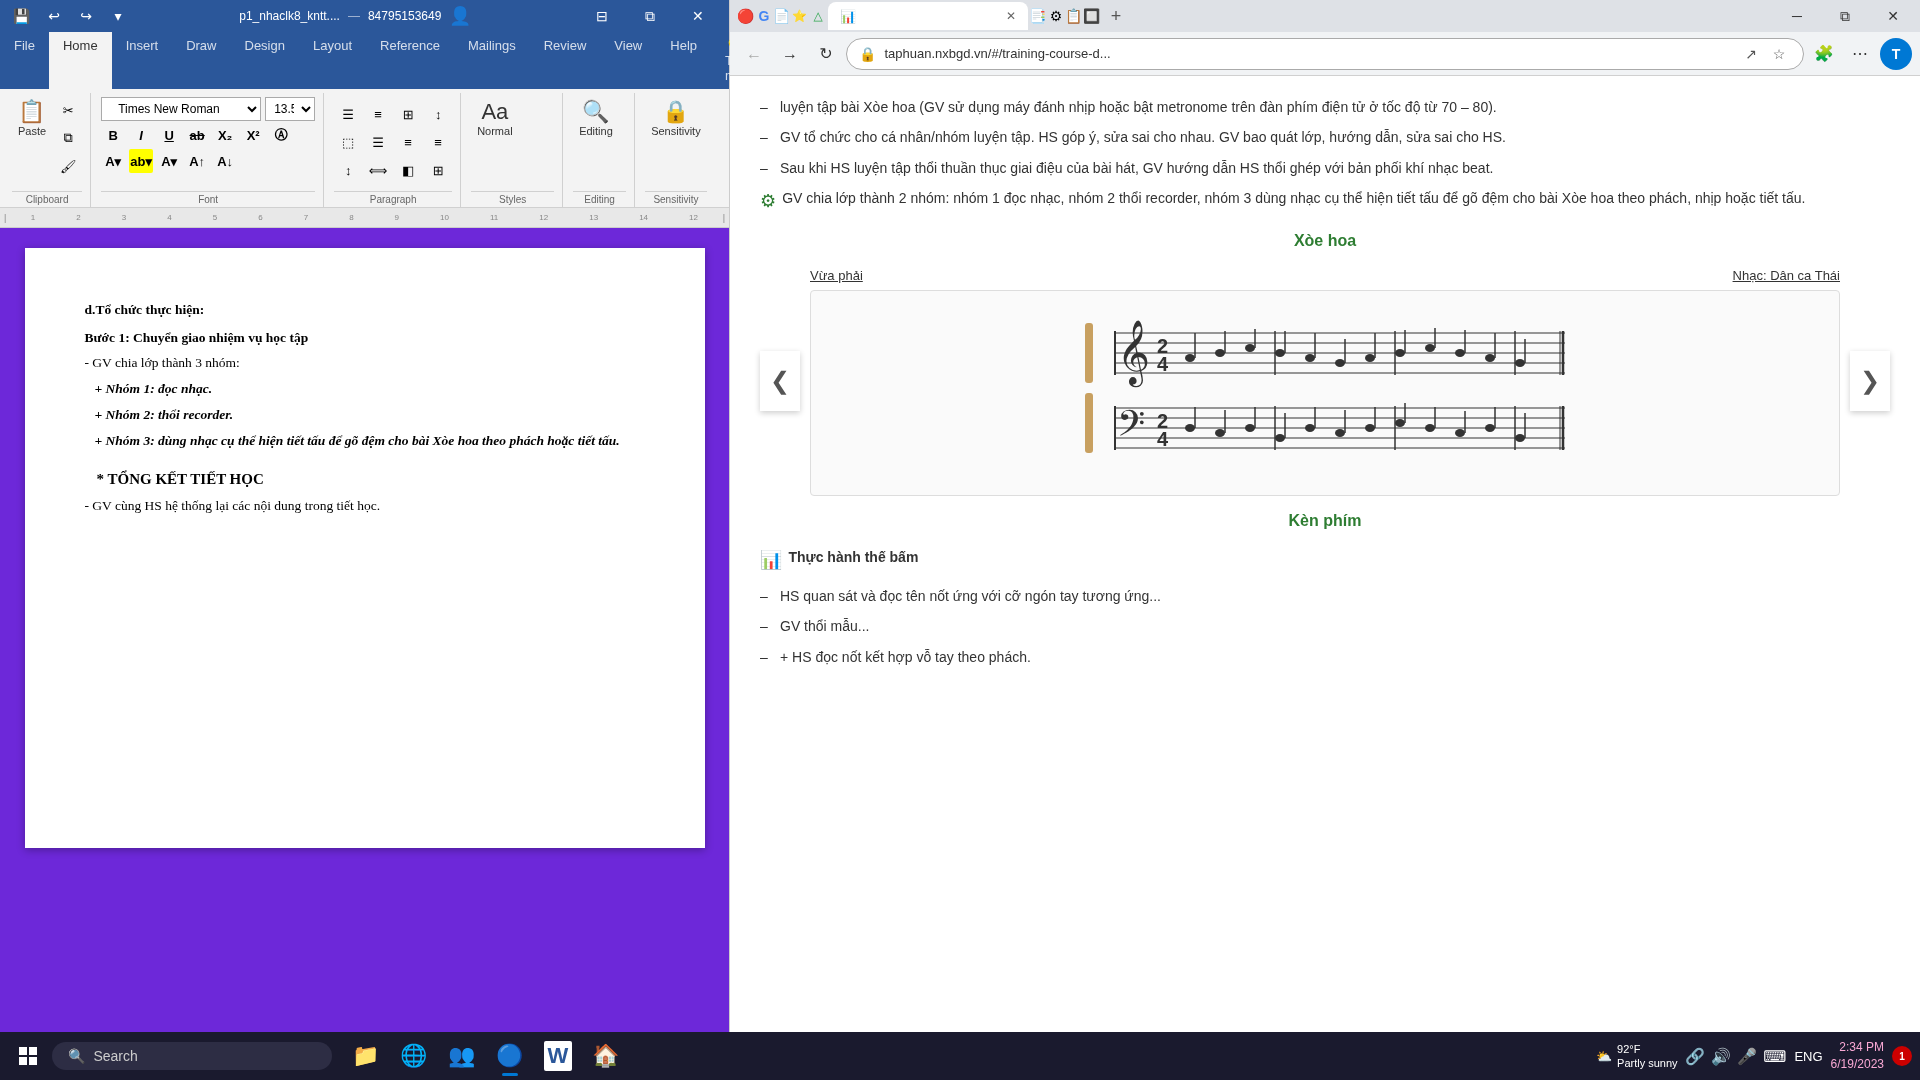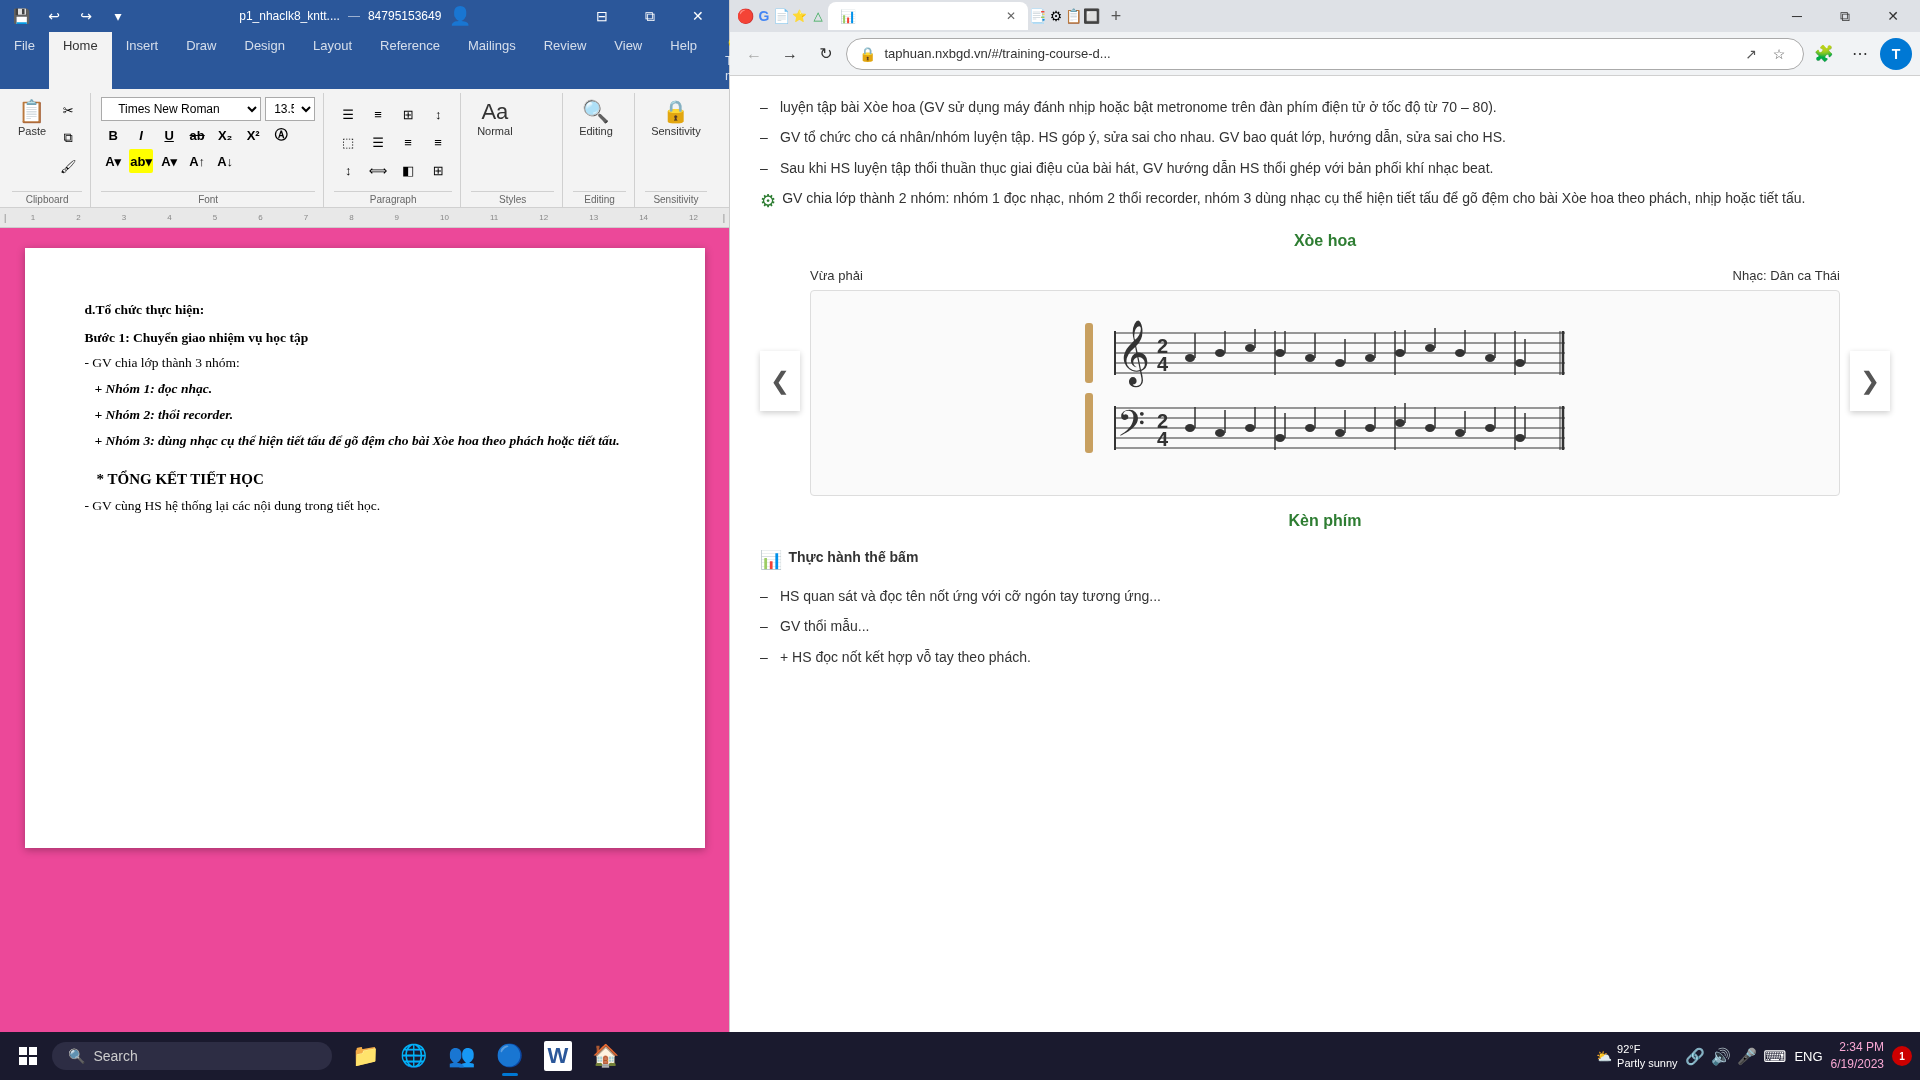--- a/index.html
+++ b/index.html
@@ -49,21 +49,21 @@
     .font-group { display: flex; flex-direction: column; gap: 2px; }
     .font-row { display: flex; gap: 4px; align-items: center; }
     .font-select { font-size: 12px; border: 1px solid #aaa; padding: 2px 12px; background: white; min-width: 160px; height: 24px; cursor: pointer; }
     .font-size-select { font-size: 12px; border: 1px solid #aaa; padding: 2px 4px; background: white; width: 50px; height: 24px; }
     .font-btn { font-size: 13px; font-weight: bold; width: 24px; height: 24px; display: flex; align-items: center; justify-content: center; cursor: pointer; border-radius: 2px; }
     .font-btn.bold { font-weight: 900; }
     .font-btn.italic { font-style: italic; }
     .font-btn.underline { text-decoration: underline; }
 
     
-    .word-doc-area { flex: 1; overflow-y: auto; background: #ec4899; padding: 20px; display: flex; flex-direction: column; align-items: center; }
+    .word-doc-area { flex: 1; overflow-y: auto; background: #6d28d9; padding: 20px; display: flex; flex-direction: column; align-items: center; }
     .word-page { background: white; width: 680px; min-height: 600px; padding: 40px 60px; font-family: 'Times New Roman', serif; font-size: 13.5px; line-height: 1.5; box-shadow: 0 2px 8px rgba(0,0,0,0.3); }
 
     
     .word-statusbar { height: 24px; background: #2b579a; display: flex; align-items: center; padding: 0 10px; gap: 16px; font-size: 11px; color: white; }
     .statusbar-right { margin-left: auto; display: flex; align-items: center; gap: 8px; }
 
     
     .browser-window { flex: 1; display: flex; flex-direction: column; background: white; }
     .browser-titlebar { height: 32px; background: #dee1e6; display: flex; align-items: center; justify-content: space-between; padding: 0 4px; }
     .browser-tabs { display: flex; align-items: center; gap: 2px; }
@@ -384,21 +384,21 @@
 
       <div class="highlight-row">
         <span class="gear-icon">⚙</span>
         <span>GV chia lớp thành 2 nhóm: nhóm 1 đọc nhạc, nhóm 2 thổi recorder, nhóm 3 dùng nhạc cụ thể hiện tiết tấu để gõ đệm cho bài Xòe hoa theo phách, nhịp hoặc tiết tấu.</span>
       </div>
 
       <div class="green-text">Xòe hoa</div>
 
       <div style="position:relative;margin:8px 0;">
         <div class="nav-arrow left">❮</div>
-        <div style="margin:0 50px;">
+        <div style="margin:0 50px;text-decoration:underline;">
           <div class="music-meta">
             <span>Vừa phải</span>
             <span>Nhạc: Dân ca Thái</span>
           </div>
 
           <div style="background:#fafafa;border:1px solid #ddd;border-radius:4px;padding:12px;min-height:200px;display:flex;align-items:center;justify-content:center;">
             <svg width="500" height="180" viewBox="0 0 500 180">
 
               <rect x="10" y="20" width="8" height="60" rx="3" fill="#c8a060"></rect>
               <rect x="10" y="90" width="8" height="60" rx="3" fill="#c8a060"></rect>

